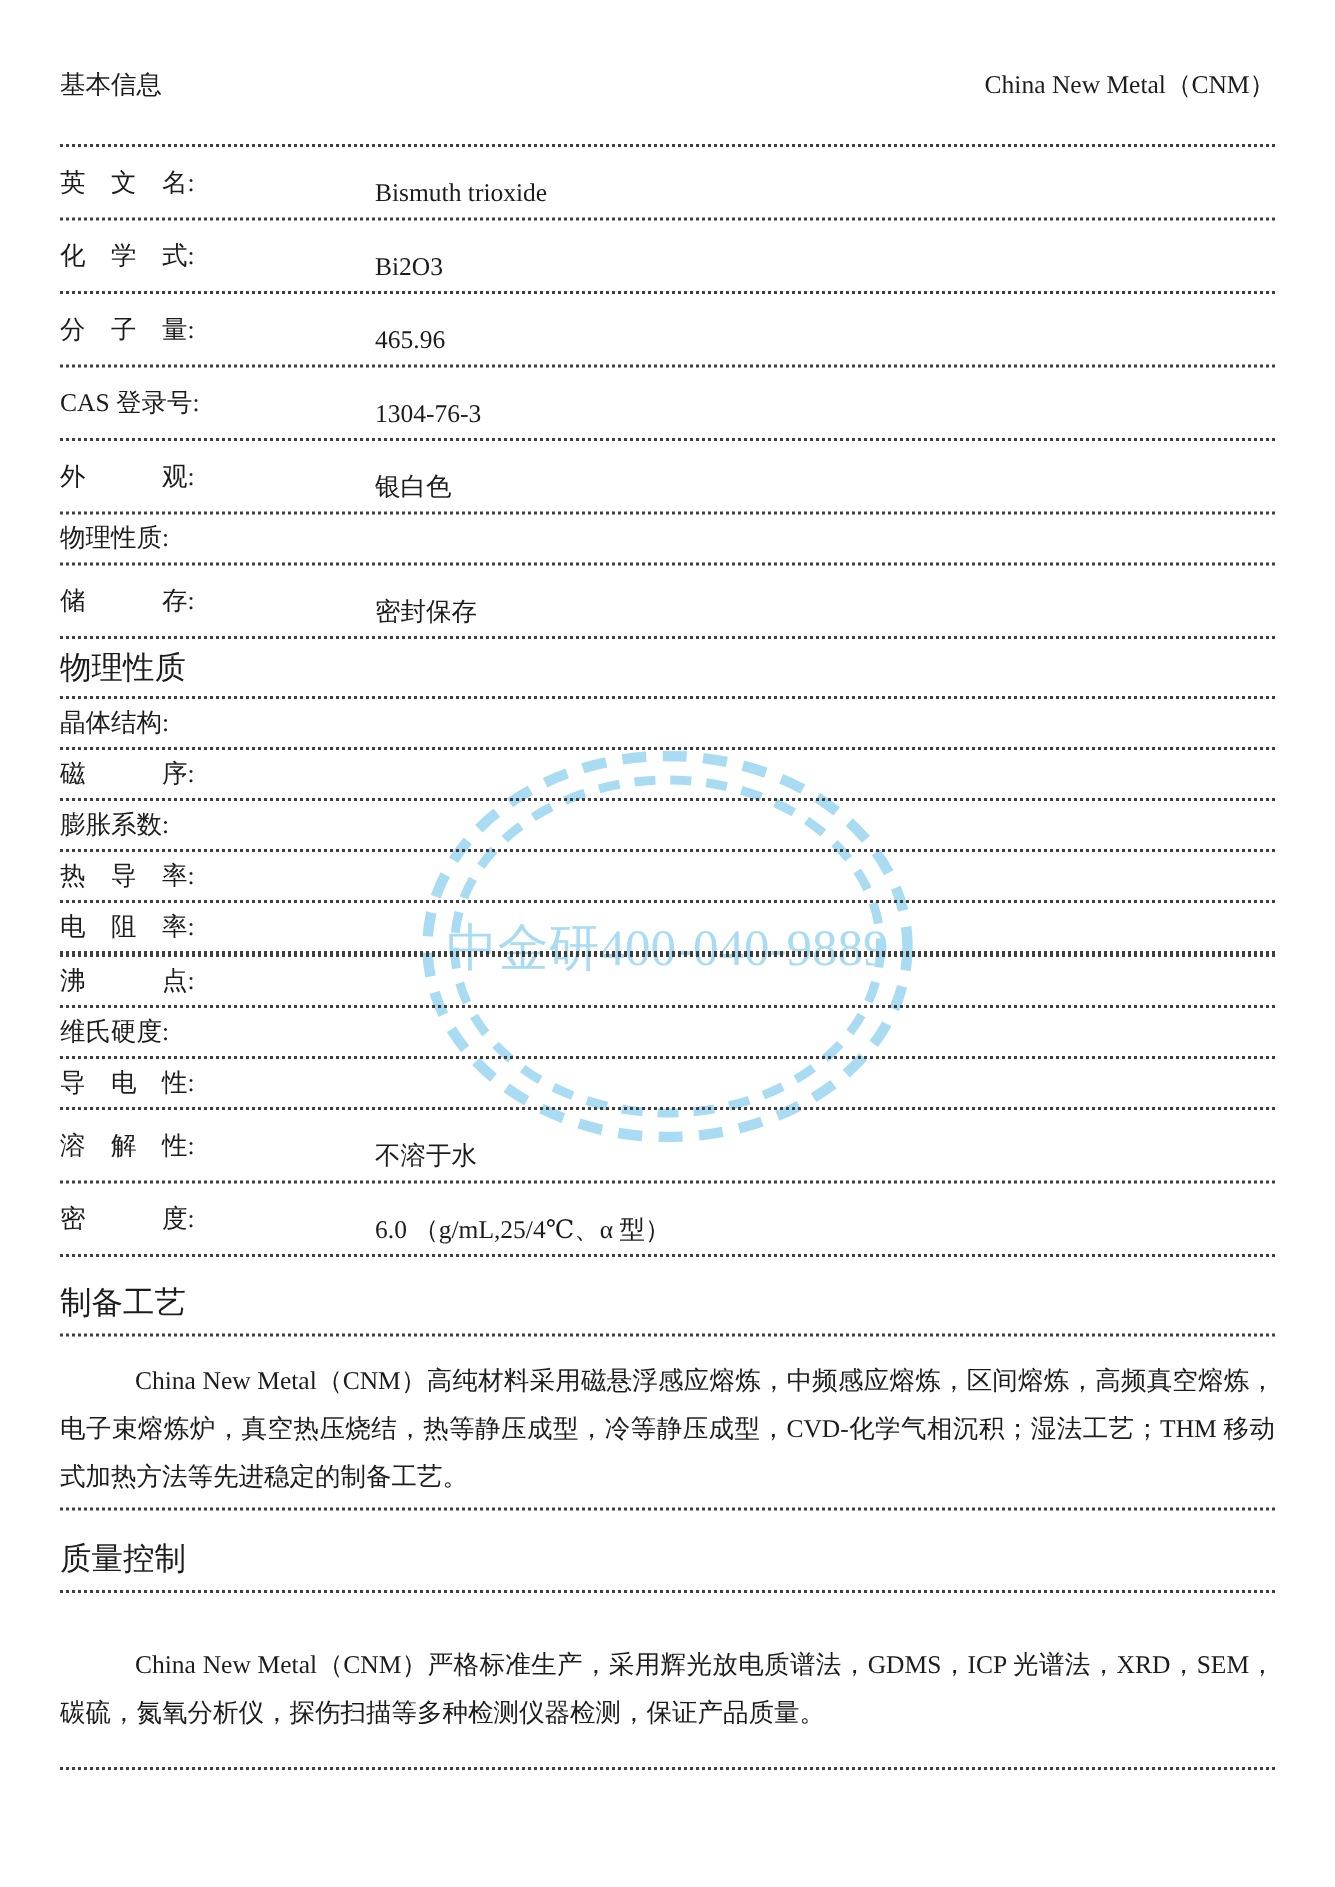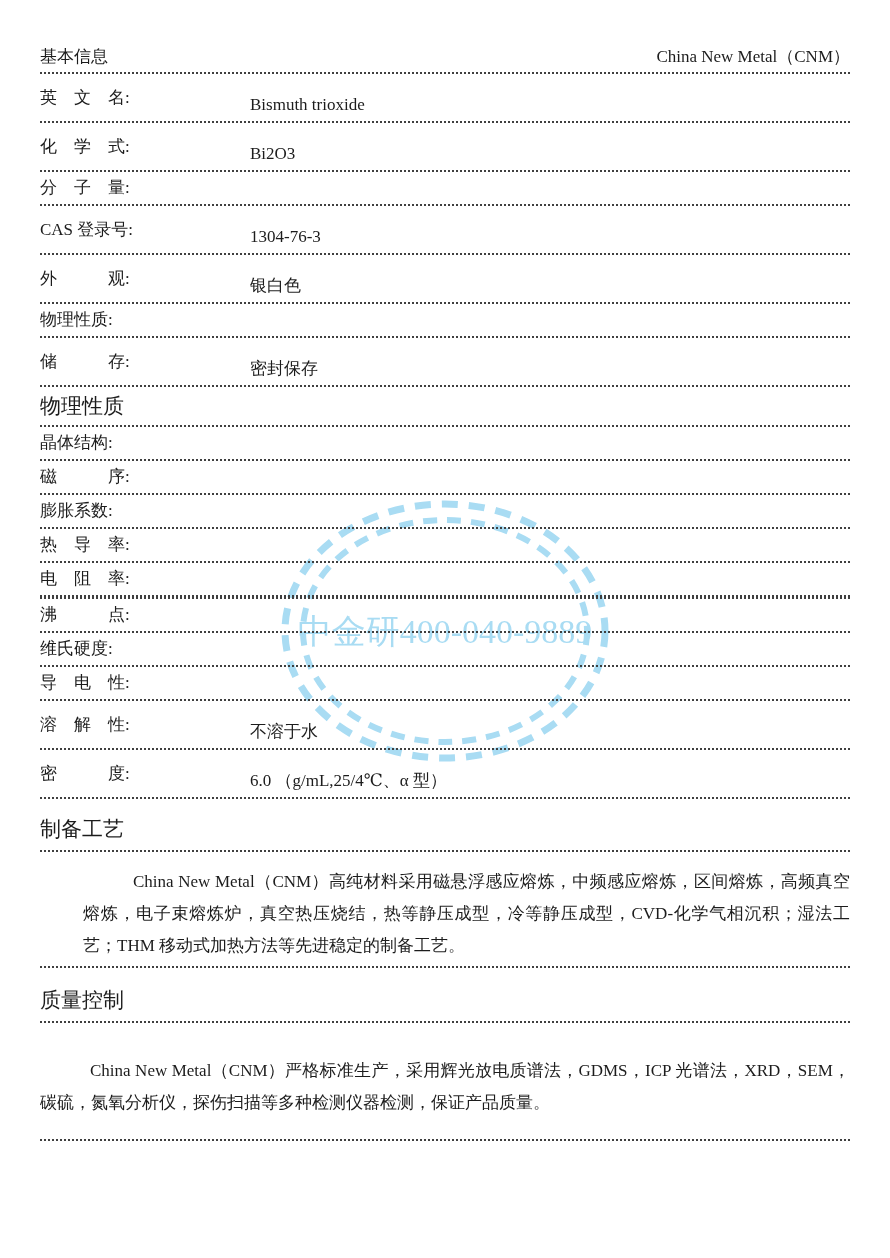--- a/index.html
+++ b/index.html
@@ -5,30 +5,30 @@
   html,body{margin:0;padding:0;}
   body{
     width:890px;height:1258px;background:#ffffff;
     font-family:"Liberation Serif","DejaVu Serif",serif;
     color:#1c1c1c;overflow:hidden;
   }
   .page{position:relative;width:890px;height:1258px;box-sizing:border-box;padding:46px 40px 0 40px;}
   .watermark{position:absolute;left:265px;top:481px;z-index:0;pointer-events:none;}
   .content{position:relative;z-index:1;}
   .header-row{display:flex;justify-content:space-between;align-items:flex-end;
-    font-size:17px;line-height:22px;margin-bottom:4px;}
+    font-size:17px;line-height:22px;margin-bottom:28px;}
   .sep{height:2px;background-image:repeating-linear-gradient(90deg,#3f3f3f 0,#3f3f3f 2px,rgba(0,0,0,0) 2px,rgba(0,0,0,0) 4px);}
   .info-row{display:flex;align-items:center;padding:6px 0;font-size:17px;line-height:20px;}
   .row-label{width:210px;white-space:pre;flex:0 0 auto;}
   .row-value{flex:1;white-space:pre;margin-top:15px;}
   .section-title{font-size:21px;line-height:20px;padding:9px 0;}
   .section-title.big-top{padding:20px 0 11px 0;}
   .section-title.bigger-top{padding:22px 0 11px 0;}
   .para{font-size:17px;line-height:32px;text-indent:50px;text-align:justify;}
-  .para-block-1{padding:14px 0 4px 0;margin-left:43px;}
+  .para-block-1{padding:14px 0 4px 0;}
   .para-block-2{padding:32px 0 20px 0;}
 </style>
 </head>
 <body>
 
 <div class="page">
 
   <svg class="watermark" width="360" height="300" viewBox="0 0 360 300">
     <ellipse cx="180" cy="150" rx="160" ry="127" fill="none" stroke="#a9dcf3" stroke-width="7" stroke-dasharray="16 11"></ellipse>
     <ellipse cx="180" cy="150" rx="142" ry="111" fill="none" stroke="#a9dcf3" stroke-width="6" stroke-dasharray="14 10"></ellipse>
@@ -50,20 +50,21 @@
     <div class="sep"></div>
 
     <div class="info-row">
       <span class="row-label">化　学　式:</span>
       <span class="row-value">Bi2O3</span>
     </div>
     <div class="sep"></div>
 
     <div class="info-row">
       <span class="row-label">分　子　量:</span>
+      <span class="row-value">465.96</span>
     </div>
     <div class="sep"></div>
 
     <div class="info-row">
       <span class="row-label">CAS 登录号:</span>
       <span class="row-value">1304-76-3</span>
     </div>
     <div class="sep"></div>
 
     <div class="info-row">

